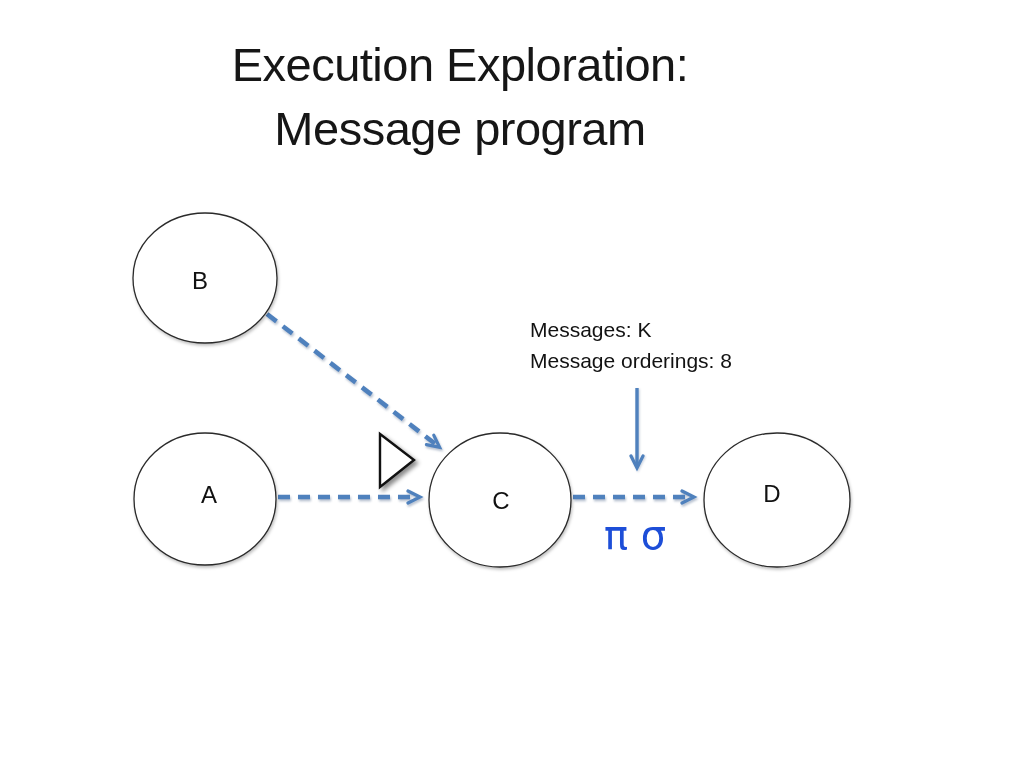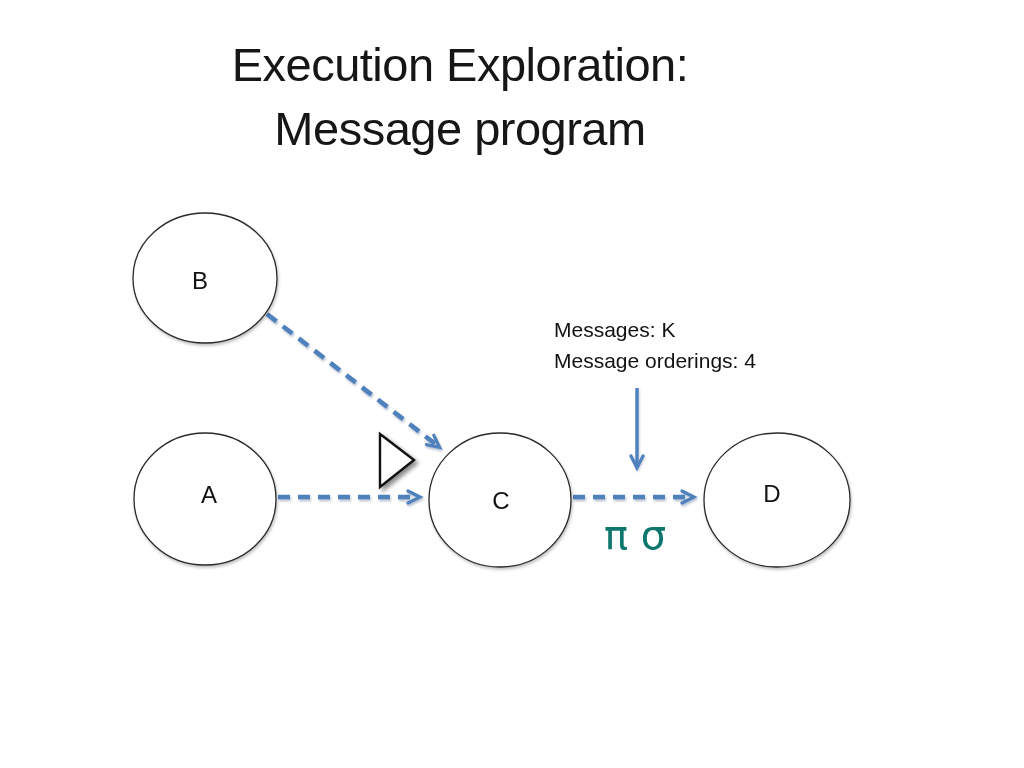--- a/index.html
+++ b/index.html
@@ -54,34 +54,34 @@
     font-size: 24px;
     color: #111111;
     white-space: nowrap;
   }
   #label-b { left: 200px; top: 281px; }
   #label-a { left: 209px; top: 495px; }
   #label-c { left: 501px; top: 501px; }
   #label-d { left: 772px; top: 494px; }
   .annotation-text {
     position: absolute;
-    left: 554px;
+    left: 530px;
     top: 314px;
     font-size: 21px;
     line-height: 31px;
     color: #121212;
     white-space: nowrap;
   }
   .edge-label {
     position: absolute;
     left: 635px;
     top: 535px;
     transform: translate(-50%, -50%);
     font-size: 40px;
-    color: #0f766e;
+    color: #1d4ed8;
     font-family: "DejaVu Sans", sans-serif;
     white-space: nowrap;
   }
 </style>
 </head>
 <body>
 
 <div class="slide">
 
   <div class="slide-title">
@@ -110,18 +110,18 @@
     <polygon class="play-triangle" points="380,434 380,487 414,460" fill="#ffffff" stroke="#111111" stroke-width="2.4" stroke-linejoin="miter"></polygon>
   </svg>
 
   <div class="node-label" id="label-b">B</div>
   <div class="node-label" id="label-a">A</div>
   <div class="node-label" id="label-c">C</div>
   <div class="node-label" id="label-d">D</div>
 
   <div class="annotation-text">
     <div>Messages: K</div>
-    <div>Message orderings: 4</div>
+    <div>Message orderings: 8</div>
   </div>
 
   <div class="edge-label">π σ</div>
 
 </div>
 
 </body></html>

